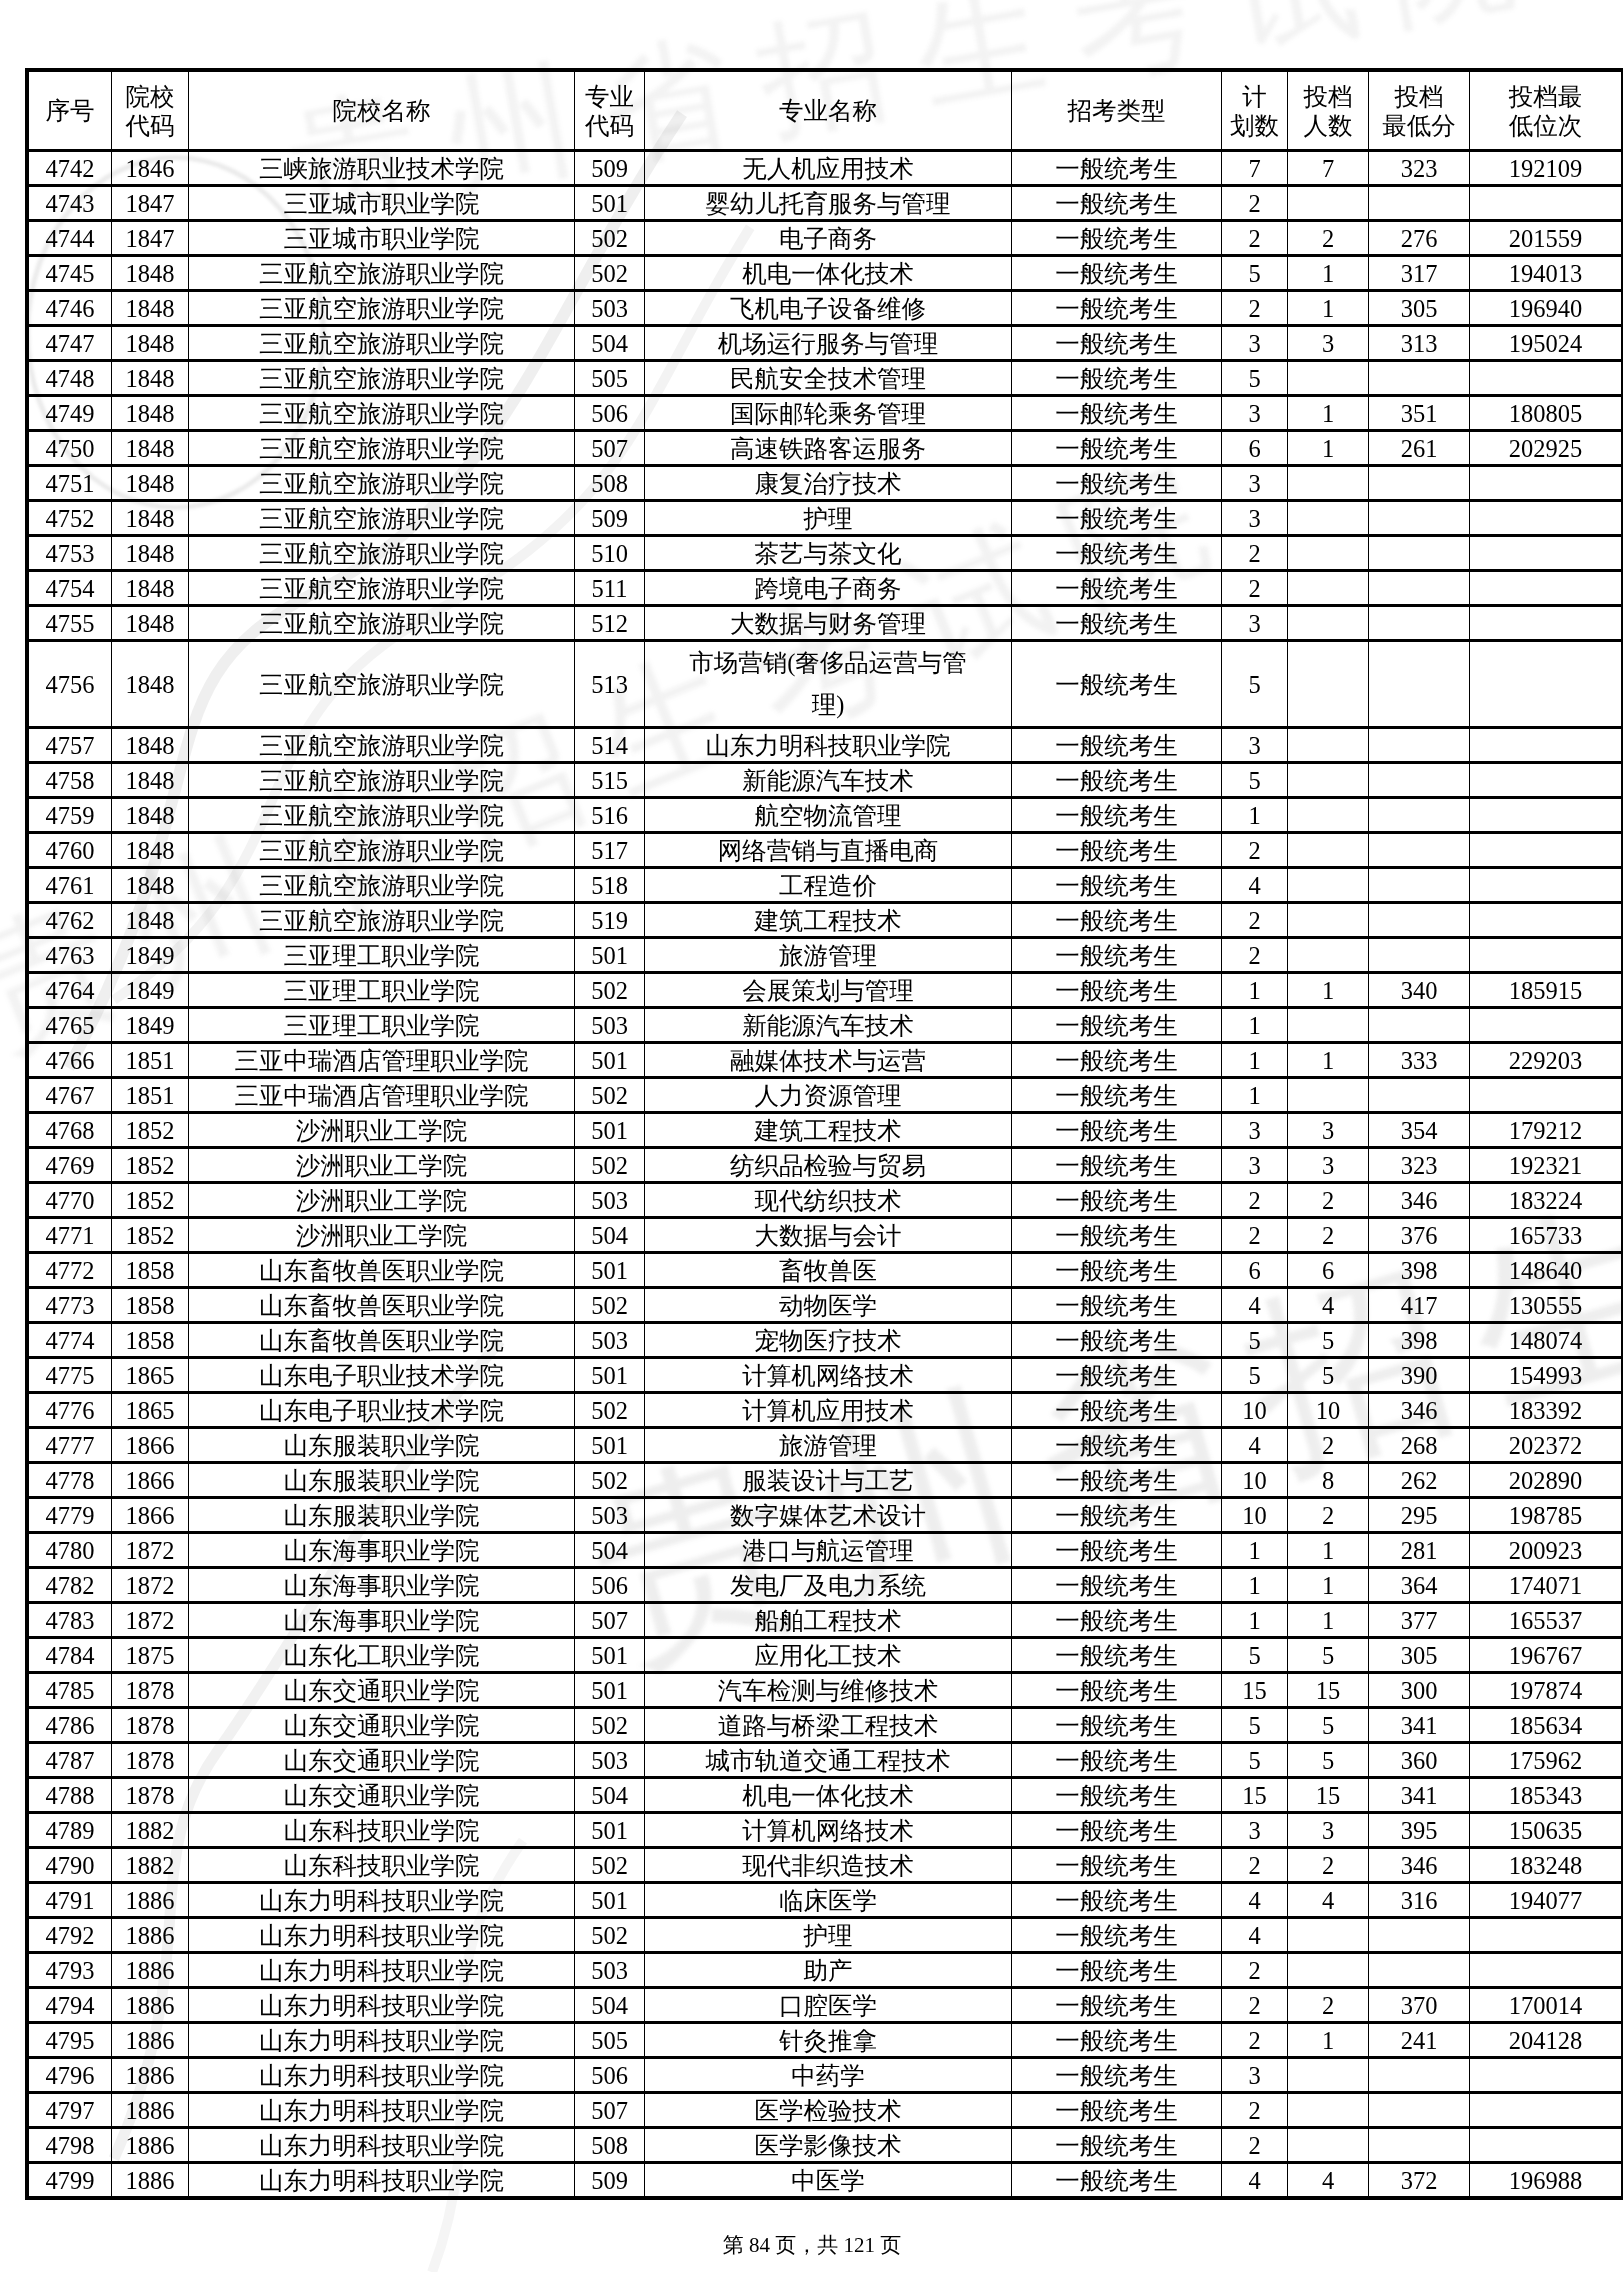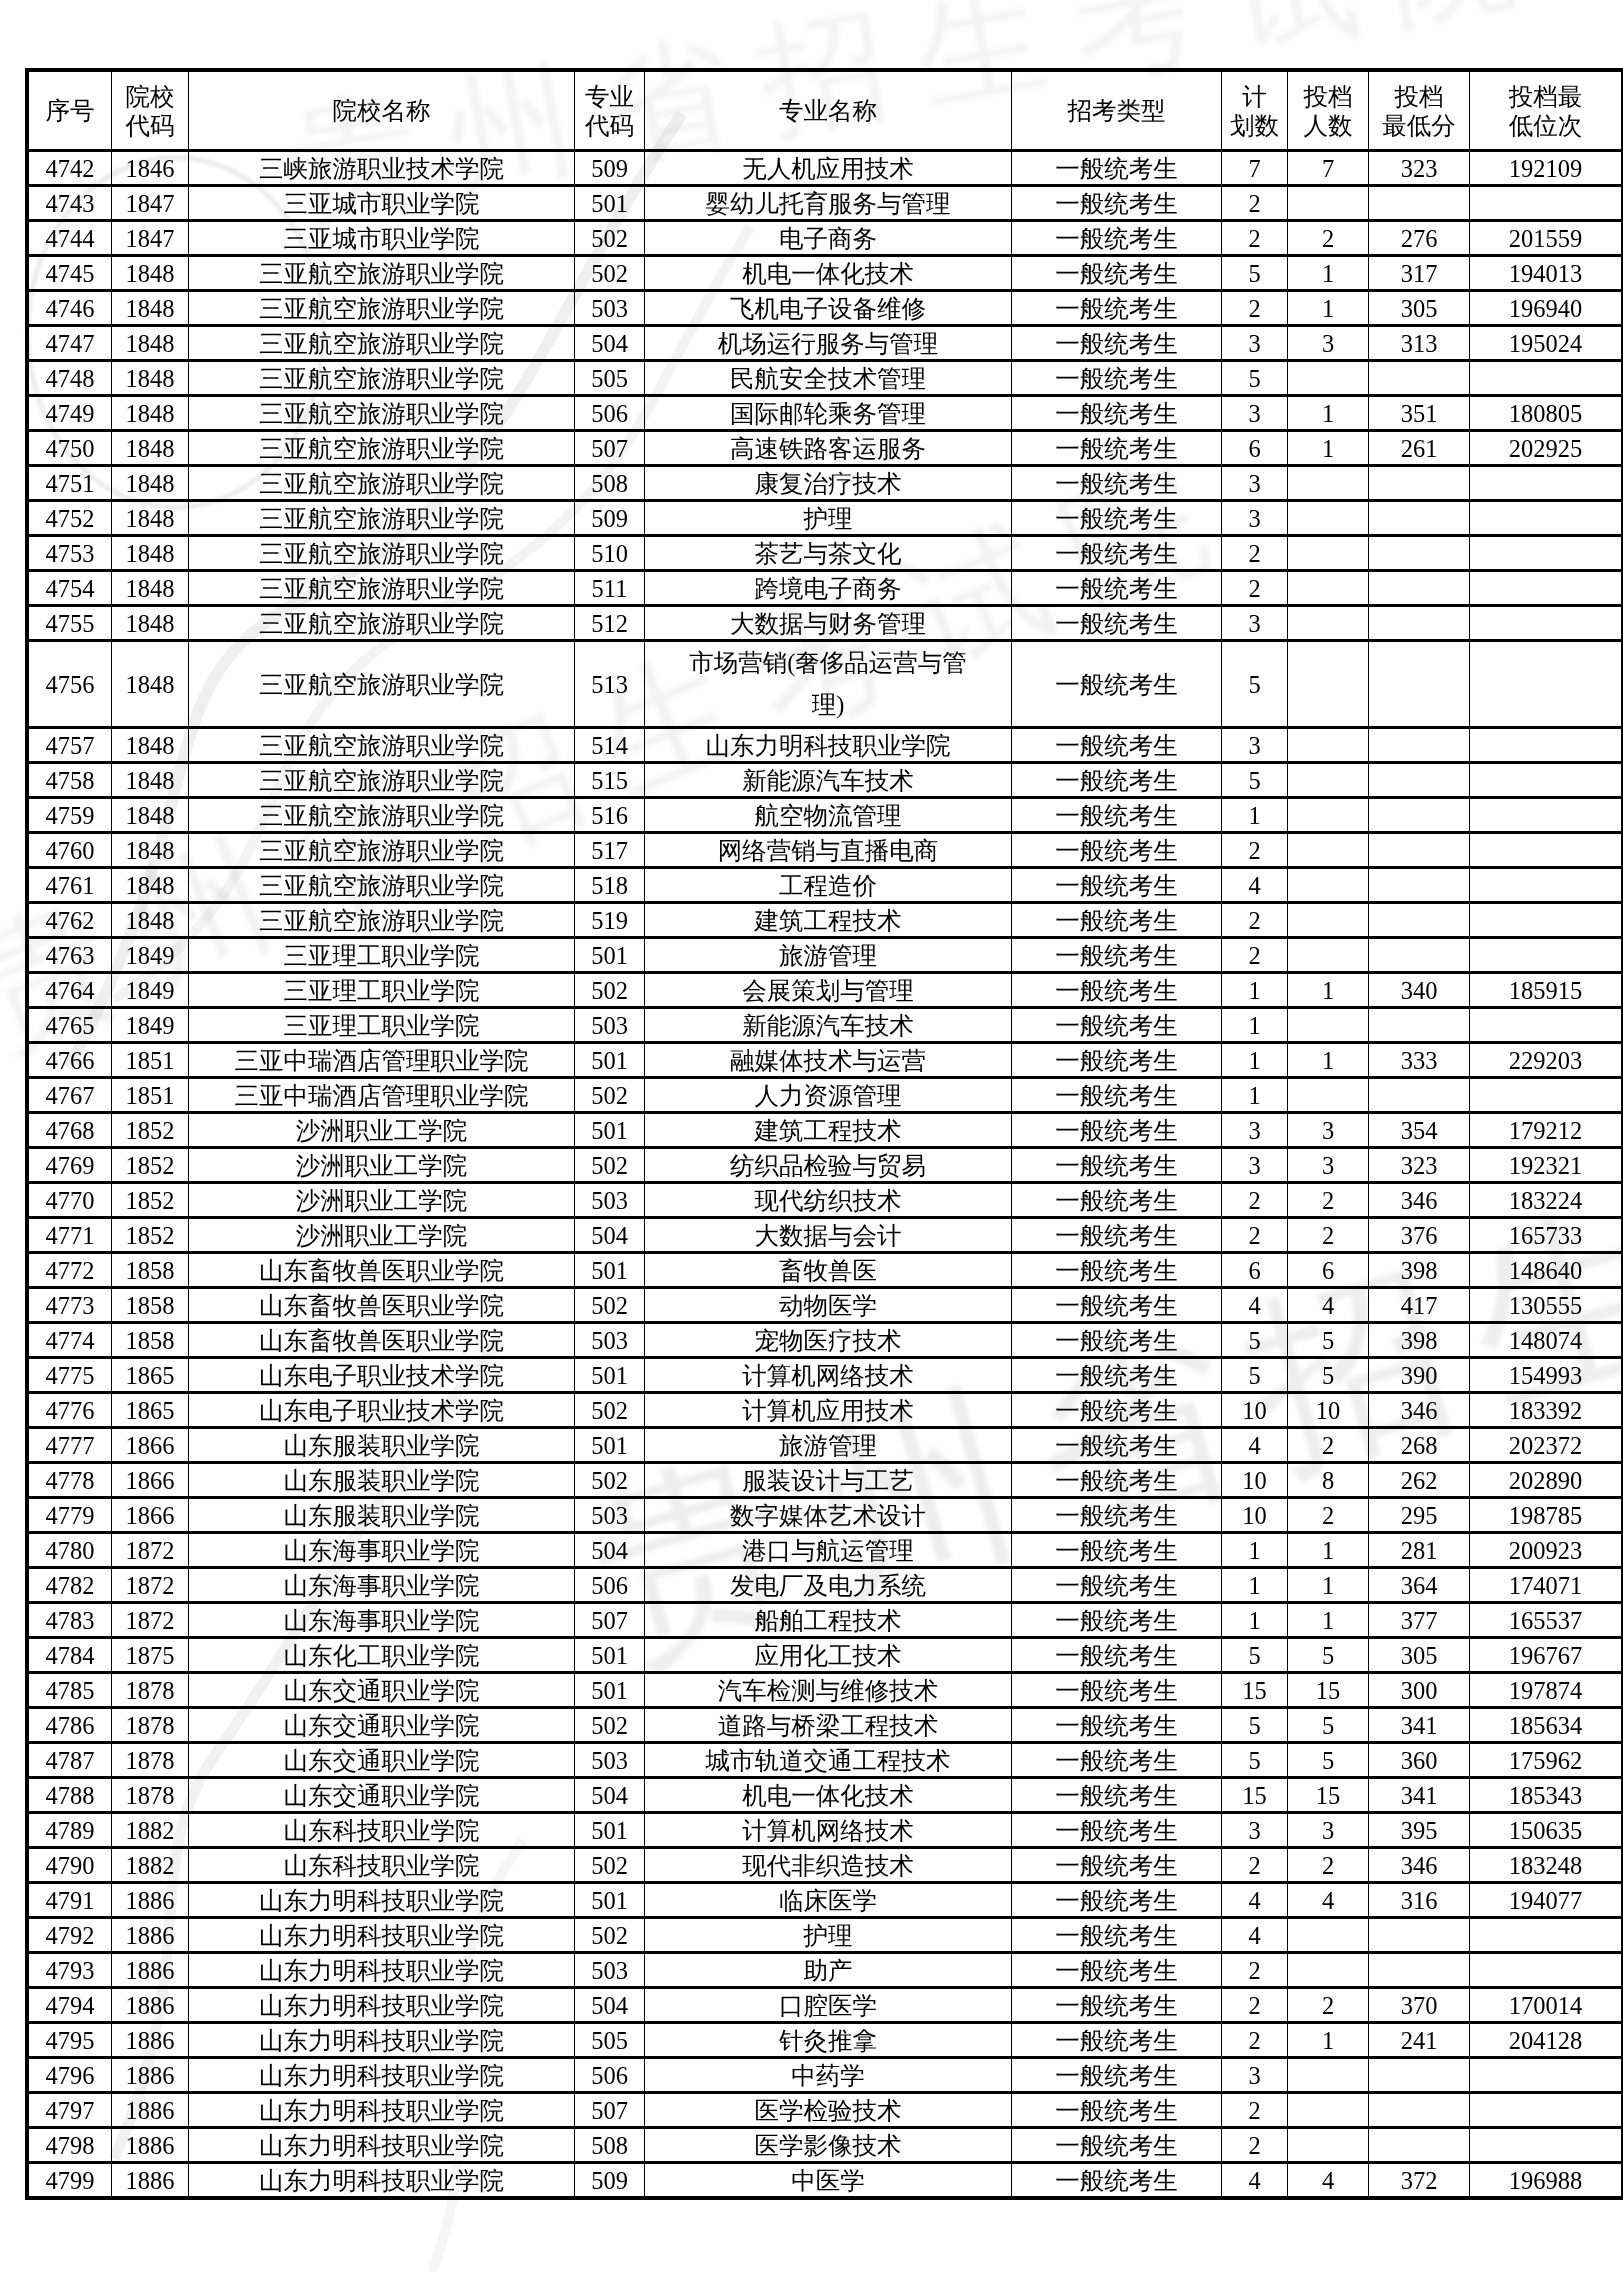--- a/index.html
+++ b/index.html
@@ -827,15 +827,16 @@
           <td>中医学</td>
           <td>一般统考生</td>
           <td>4</td>
           <td>4</td>
           <td>372</td>
           <td>196988</td>
         </tr>
       </tbody>
   </table>
 
+  <div class="footer">第 84 页，共 121 页</div>
 
 </div>
 
 
 </body></html>

